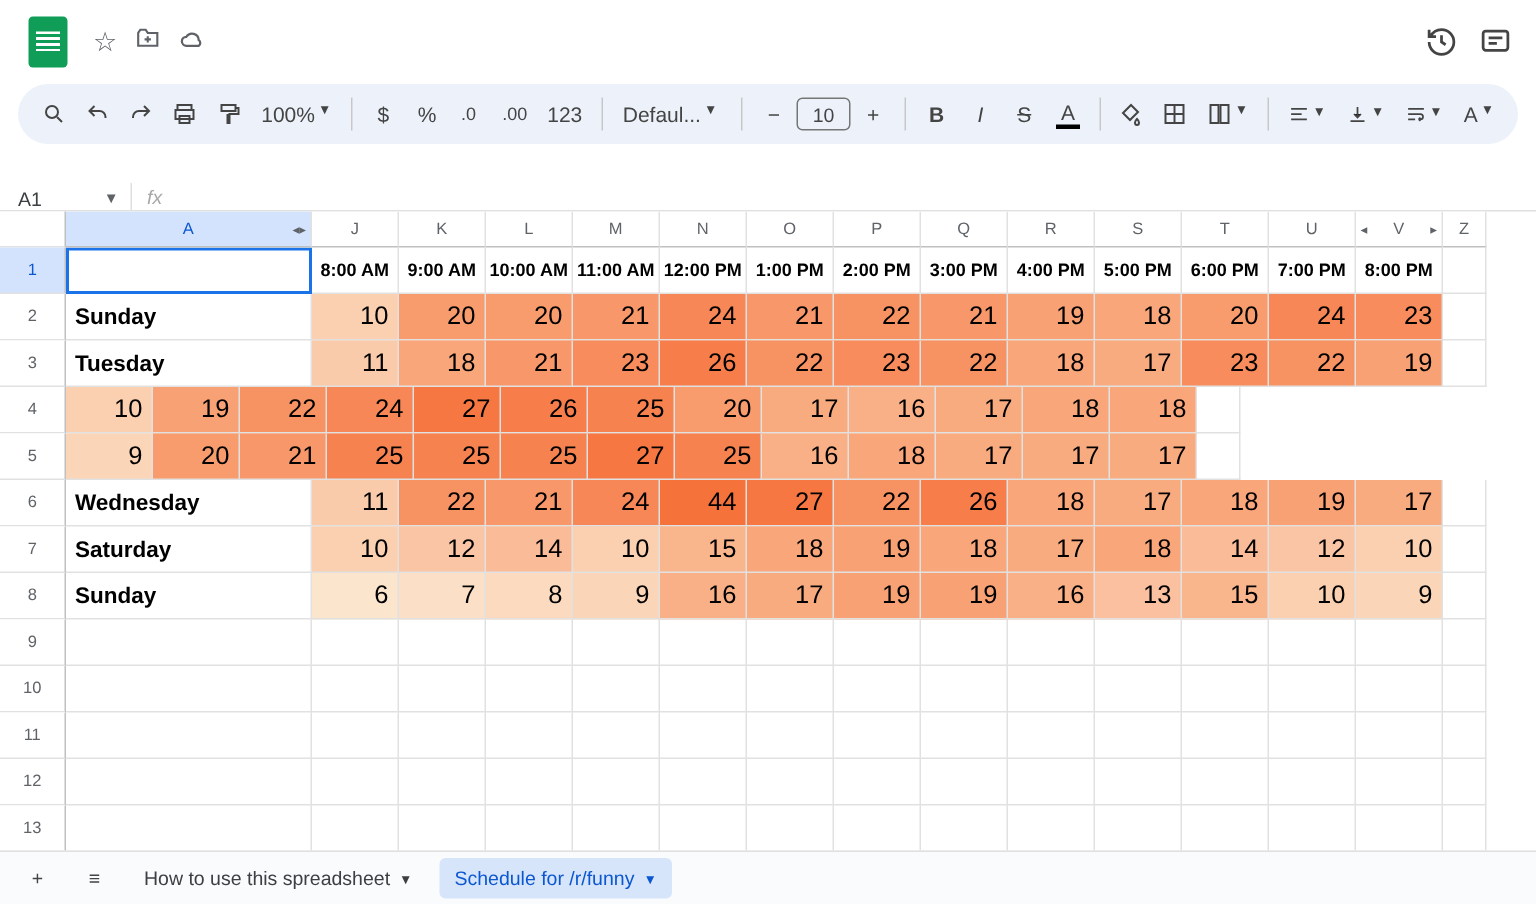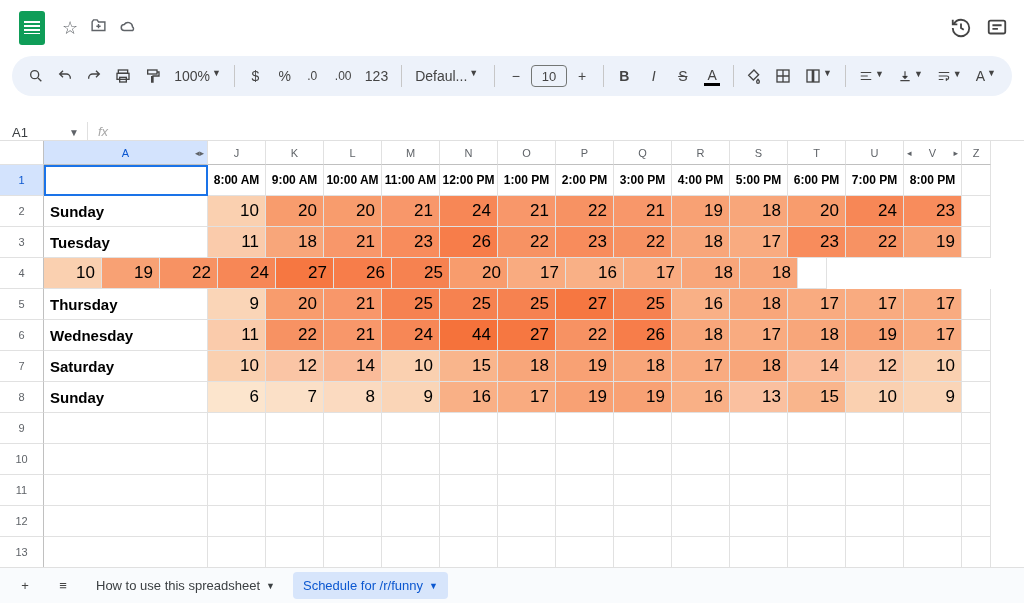--- a/index.html
+++ b/index.html
@@ -288,21 +288,20 @@
           <div class="cell val" style="width:58px;background:#f68250">25</div>
           <div class="cell val" style="width:58px;background:#f89c6d">20</div>
           <div class="cell val" style="width:58px;background:#f9ab80">17</div>
           <div class="cell val" style="width:58px;background:#f9b086">16</div>
           <div class="cell val" style="width:58px;background:#f9ab80">17</div>
           <div class="cell val" style="width:58px;background:#f8a67a">18</div>
           <div class="cell val" style="width:58px;background:#f8a67a">18</div>
           <div class="cell " style="width:29px"></div>
         </div>
         <div class="grid-row">
-          <div class="cell day" style="width:164px">Thursday</div>
           <div class="cell val" style="width:58px;background:#fad5b7">9</div>
           <div class="cell val" style="width:58px;background:#f89c6d">20</div>
           <div class="cell val" style="width:58px;background:#f8976a">21</div>
           <div class="cell val" style="width:58px;background:#f68250">25</div>
           <div class="cell val" style="width:58px;background:#f68250">25</div>
           <div class="cell val" style="width:58px;background:#f68250">25</div>
           <div class="cell val" style="width:58px;background:#f67741">27</div>
           <div class="cell val" style="width:58px;background:#f68250">25</div>
           <div class="cell val" style="width:58px;background:#f9b086">16</div>
           <div class="cell val" style="width:58px;background:#f8a67a">18</div>

